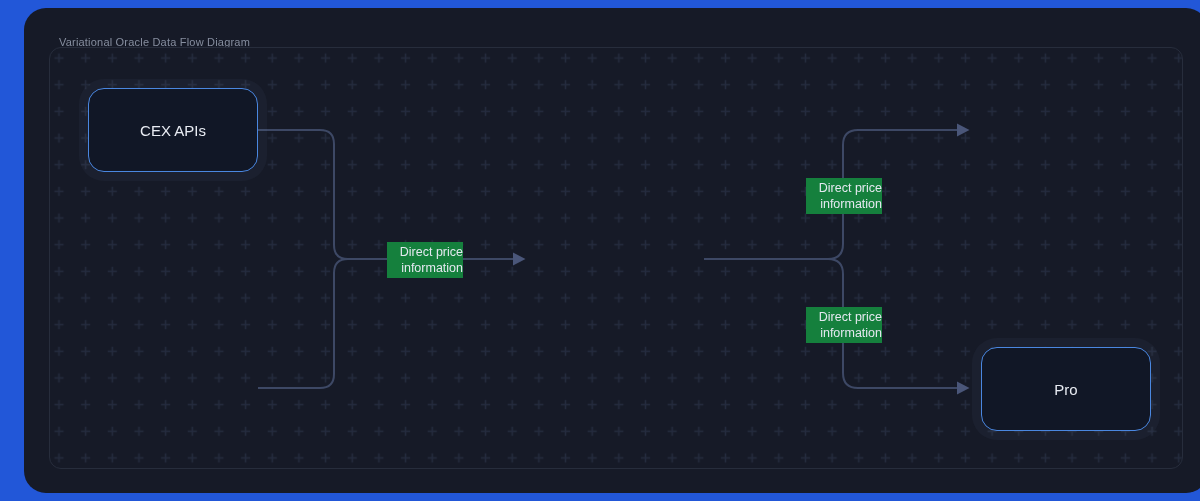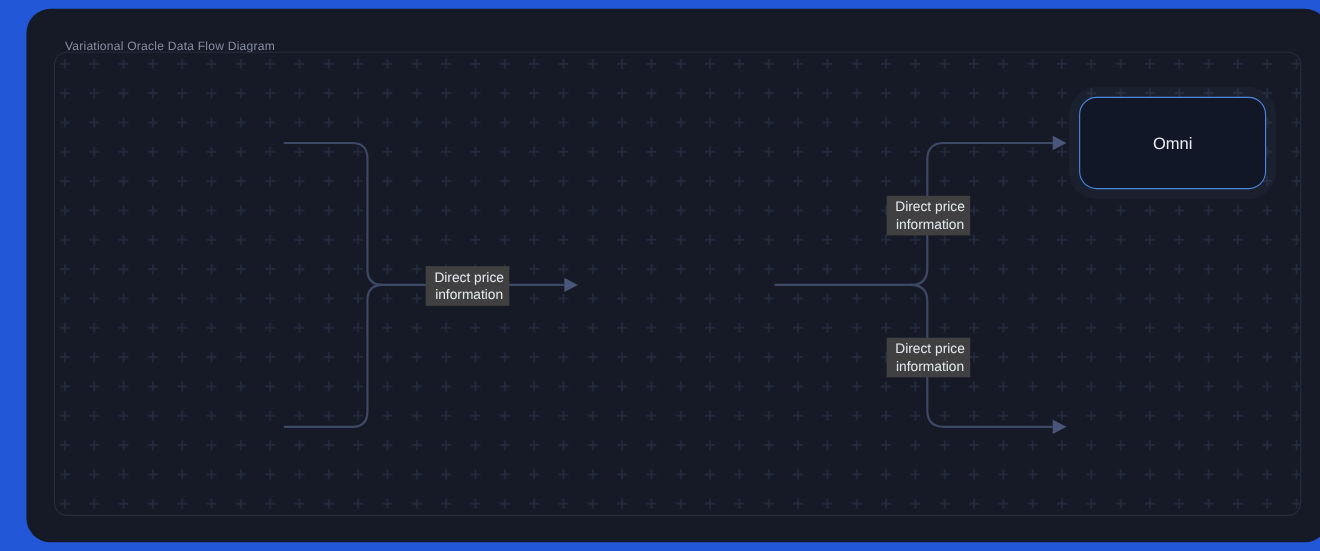--- a/index.html
+++ b/index.html
@@ -43,25 +43,25 @@
   svg.layer {
     position: absolute;
     left: 0; top: 0;
     width: 1200px; height: 501px;
     pointer-events: none;
   }
   .edge-label {
     position: absolute;
     width: 76px;
     padding: 2px 0 2px 3px;
-    background: #404040;
+    background: #15803d;
     color: #e4e8f0;
     font-size: 12.5px;
     line-height: 16px;
-    text-align: center;
+    text-align: right;
     box-sizing: border-box;
   }
   .node {
     position: absolute;
     background: #111726;
     border: 1.5px solid #4a87e0;
     border-radius: 16px;
     box-sizing: border-box;
     display: flex;
     align-items: center;
@@ -119,16 +119,19 @@
       <polygon points="497,252.5 497,265.5 509.5,259"></polygon>
       <polygon points="941,123.5 941,136.5 953.5,130"></polygon>
       <polygon points="941,381.5 941,394.5 953.5,388"></polygon>
     </g>
   </svg>
 
   <div class="edge-label label-left">Direct price information</div>
   <div class="edge-label label-right-top">Direct price information</div>
   <div class="edge-label label-right-bottom">Direct price information</div>
 
-  <div class="node node-omni">
-    <span>Omni</span>
+  <div class="node node-cex">
+    <span>CEX APIs</span>
+  </div>
+  <div class="node node-pro">
+    <span>Pro</span>
   </div>
 </div>
 
 </body></html>

